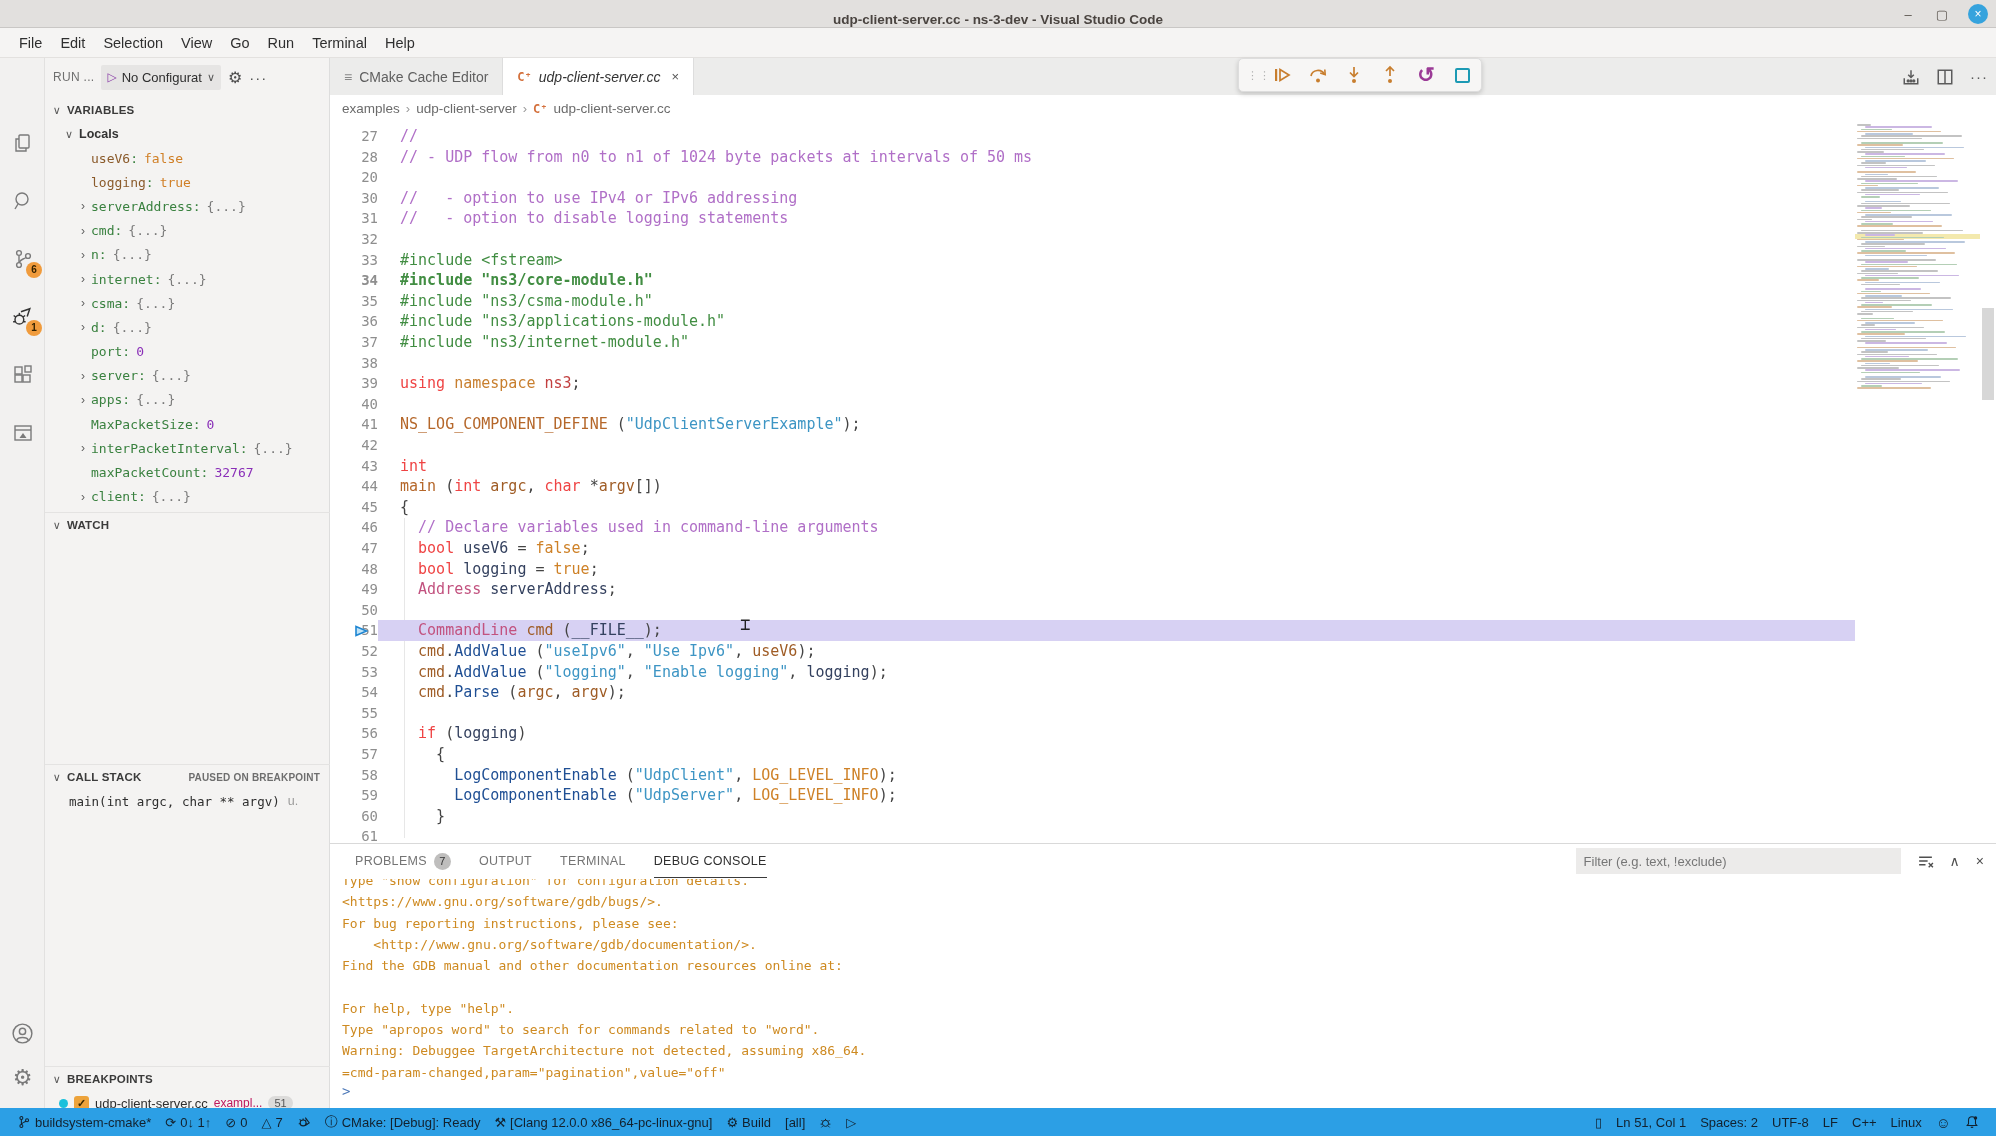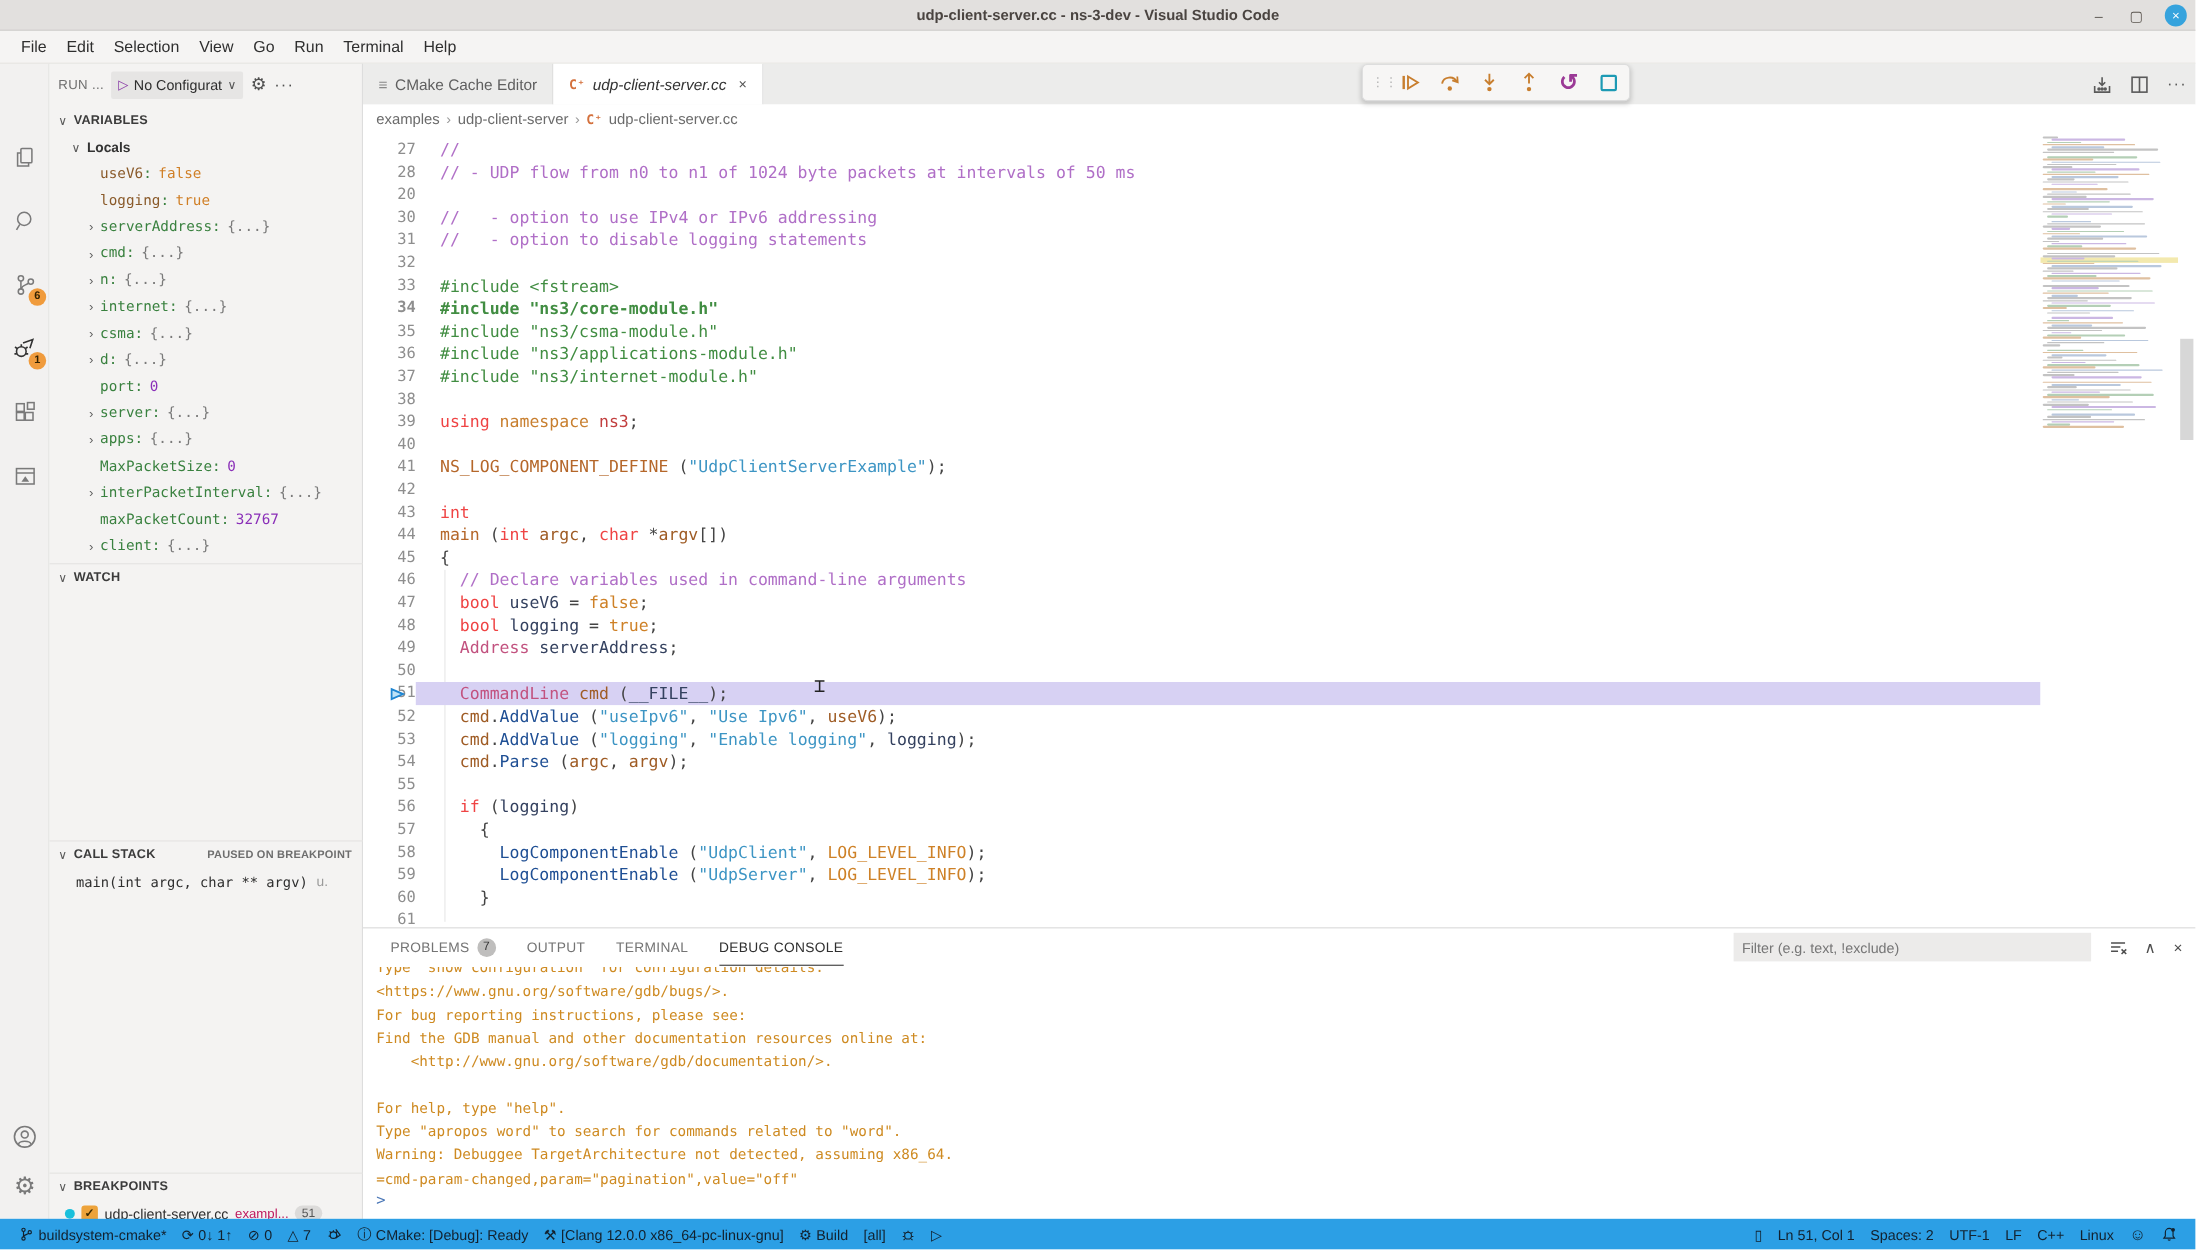--- a/index.html
+++ b/index.html
@@ -1,20 +1,20 @@
 <!DOCTYPE html>
 <html><head>
 <meta charset="utf-8">
 <style>
   * { margin:0; padding:0; box-sizing:border-box; }
   html,body { width:1996px; height:1136px; overflow:hidden; font-family:"Liberation Sans",sans-serif; background:#fff; }
   #root { position:relative; width:1996px; height:1136px; background:#fff; }
 
   
-  #titlebar { position:absolute; left:0; top:0; width:1996px; height:28px; background:#e2e0de; border-bottom:1px solid #c9c7c5; display:flex; align-items:center; justify-content:center; }
+  #titlebar { position:absolute; left:0; top:0; width:1996px; height:28px; background:#e2e0de; border-bottom:1px solid #c9c7c5; display:flex; align-items:flex-end; justify-content:center; }
   #title-text { font-size:13.5px; font-weight:bold; color:#4a4440; }
   .win-btns { position:absolute; right:8px; top:0; height:28px; display:flex; align-items:center; gap:18px; }
   .win-glyph { color:#5c5650; font-size:13px; width:16px; text-align:center; }
   #close-btn { width:20px; height:20px; border-radius:50%; background:#36a3dd; color:#fff; font-size:12px; line-height:20px; text-align:center; }
 
   
   #menubar { position:absolute; left:0; top:28px; width:1996px; height:30px; background:#f5f4f3; display:flex; align-items:center; padding-left:10px; border-bottom:1px solid #e3e1df; }
   .menu-item { font-size:14.5px; color:#2f2f2f; padding:4px 9px; border-radius:3px; }
 
   
@@ -603,22 +603,22 @@
           <path d="M11 9.5 l4 4 M15 9.5 l-4 4"></path>
         </svg>
       <span class="panel-icon">∧</span>
       <span class="panel-icon">×</span>
     </div>
     <div id="console">
       <div id="console-inner">
           <div class="console-line">Type "show configuration" for configuration details.</div>
           <div class="console-line">&lt;https://www.gnu.org/software/gdb/bugs/&gt;.</div>
           <div class="console-line">For bug reporting instructions, please see:</div>
+          <div class="console-line">    &lt;http://www.gnu.org/software/gdb/documentation/&gt;.</div>
           <div class="console-line">Find the GDB manual and other documentation resources online at:</div>
-          <div class="console-line">    &lt;http://www.gnu.org/software/gdb/documentation/&gt;.</div>
           <div class="console-line"> </div>
           <div class="console-line">For help, type "help".</div>
           <div class="console-line">Type "apropos word" to search for commands related to "word".</div>
           <div class="console-line">Warning: Debuggee TargetArchitecture not detected, assuming x86_64.</div>
           <div class="console-line">=cmd-param-changed,param="pagination",value="off"</div>
           <div class="console-line">Stopped due to shared library event (no libraries added or removed)</div>
         </div>
     </div>
     <div id="console-prompt">
       <span>&gt;</span>
@@ -690,21 +690,21 @@
         <div class="sb-item">
           <span><span class="sb-icon">▯</span></span>
         </div>
         <div class="sb-item">
           <span>Ln 51, Col 1</span>
         </div>
         <div class="sb-item">
           <span>Spaces: 2</span>
         </div>
         <div class="sb-item">
-          <span>UTF-1</span>
+          <span>UTF-8</span>
         </div>
         <div class="sb-item">
           <span>LF</span>
         </div>
         <div class="sb-item">
           <span>C++</span>
         </div>
         <div class="sb-item">
           <span>Linux</span>
         </div>

